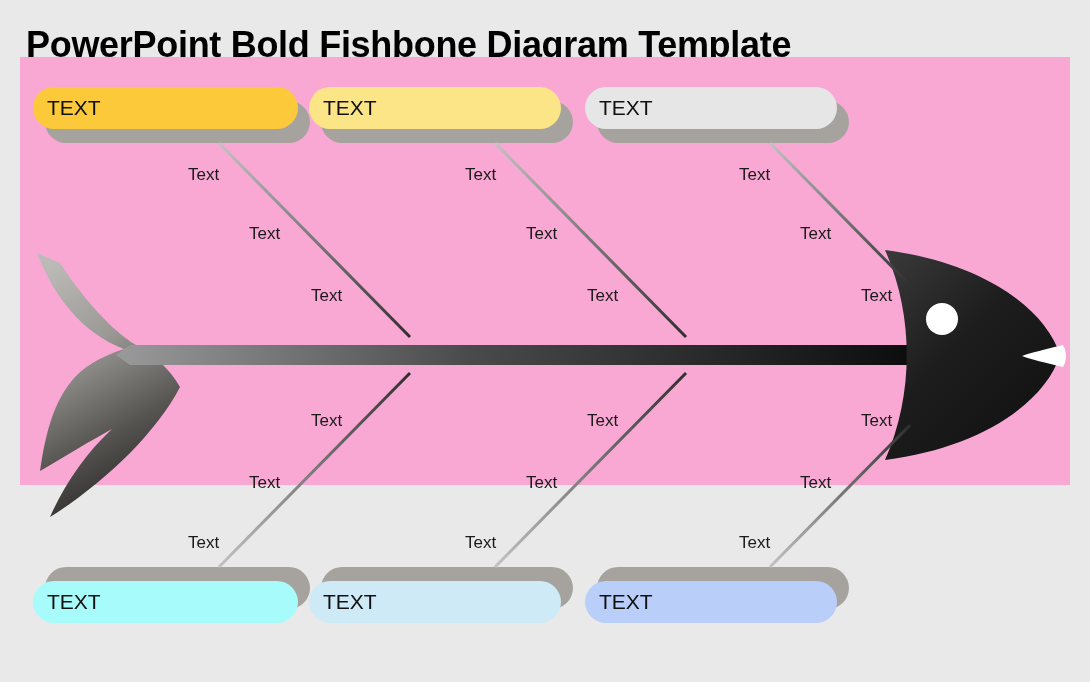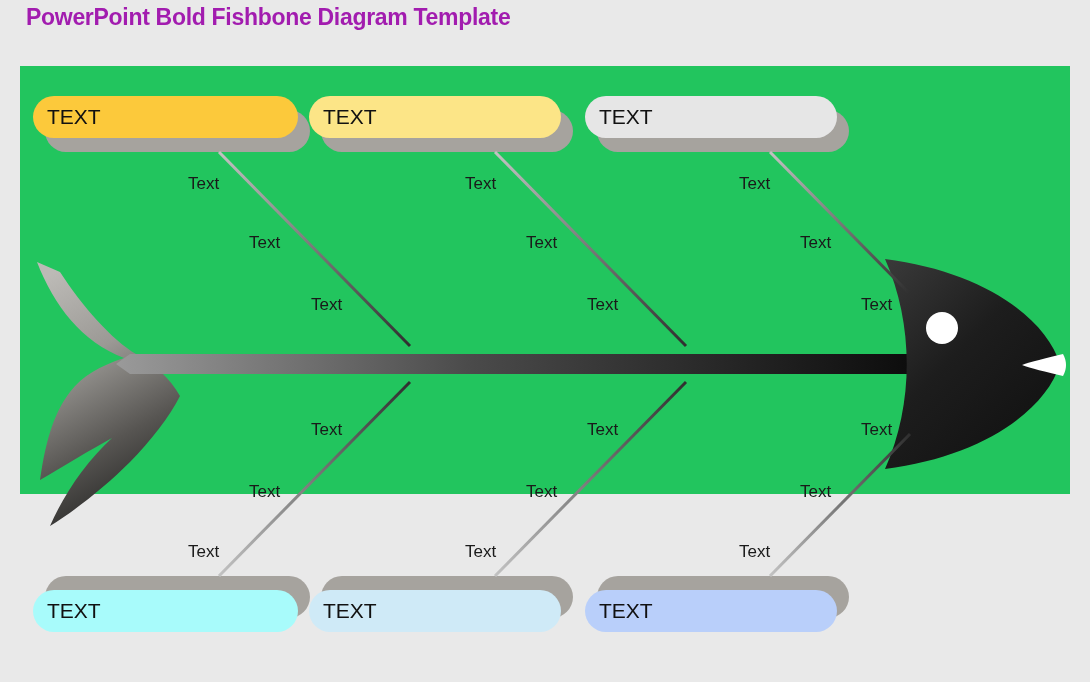--- a/index.html
+++ b/index.html
@@ -16,35 +16,35 @@
   #app {
     position: relative;
     width: 1090px;
     height: 682px;
     background: #e9e9e9;
     box-sizing: border-box;
   }
   #title {
     position: absolute;
     left: 26px;
-    top: 4px;
-    font-size: 23px;
+    top: 24px;
+    font-size: 36px;
     font-weight: bold;
-    color: #a21caf;
+    color: #000000;
     letter-spacing: -0.3px;
     white-space: nowrap;
     font-family: "Liberation Sans", sans-serif;
   }
   #canvas-card {
     position: absolute;
     left: 20px;
-    top: 66px;
+    top: 57px;
     width: 1050px;
     height: 428px;
-    background: #22c55e;
+    background: #f9a8d4;
   }
   #diagram {
     position: absolute;
     left: 0;
     top: 0;
     width: 1050px;
     height: 598px;
     display: block;
   }
   .pill-label {

